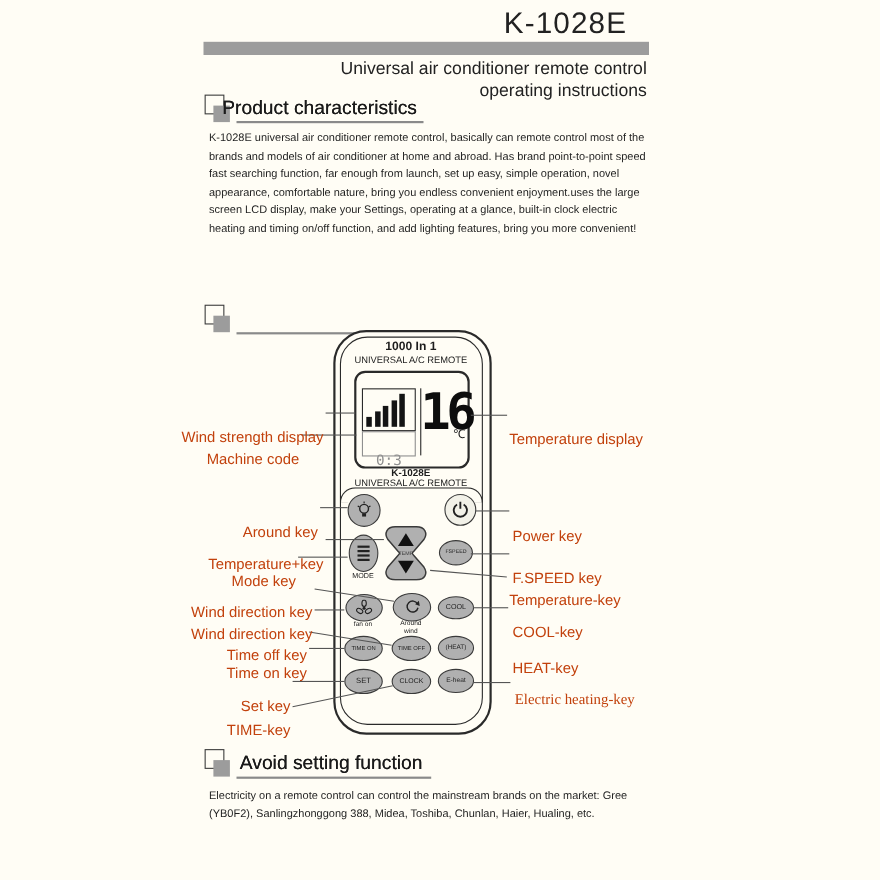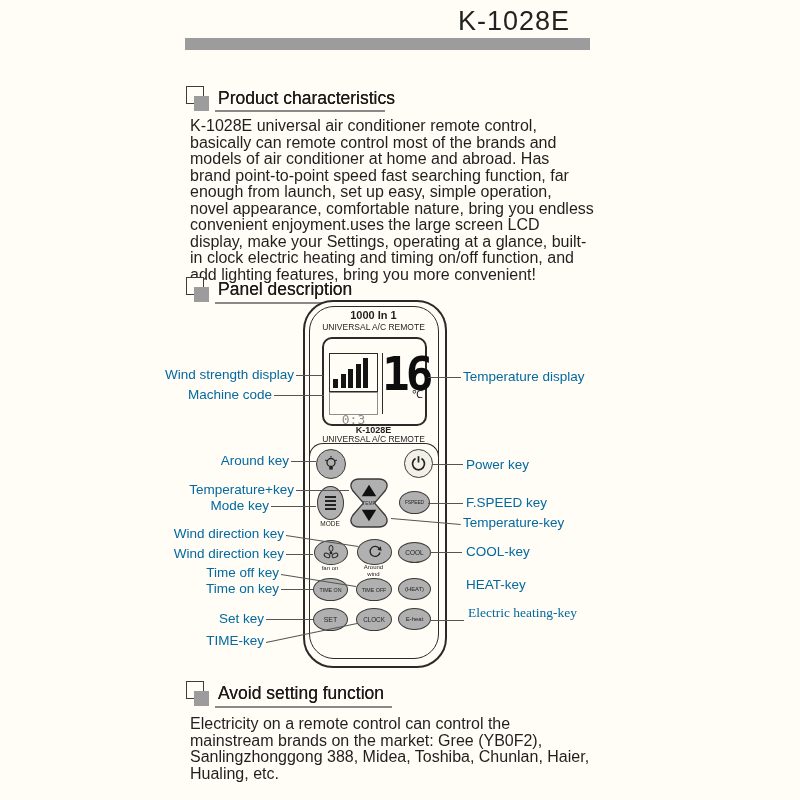--- a/index.html
+++ b/index.html
@@ -6,22 +6,22 @@
   .page{position:relative;width:800px;height:800px;background:#fffdf5;overflow:hidden;
         font-family:"Liberation Sans", sans-serif;color:#1c1c1c;}
   .abs{position:absolute;}
   .title{font-size:27px;letter-spacing:1px;color:#222;}
   .graybar{background:#9c9c9c;}
   .subtitle{font-size:16px;line-height:20px;text-align:right;color:#222;}
   .sec-title{font-size:17.5px;color:#1a1a1a;text-shadow:0 0 .4px #1a1a1a;white-space:nowrap;}
   .sec-underline{height:1.5px;background:#8a8a8a;}
   .sq-w{position:absolute;left:0;top:0;width:16px;height:16px;border:1.5px solid #3c3c3c;background:#fffdf5;}
   .sq-g{position:absolute;left:8px;top:10px;width:15px;height:15px;background:#9c9c9c;}
-  .body-text{font-size:16px;line-height:16.5px;color:#1f1f1f;}
-  .lbl{font-size:13.5px;white-space:nowrap;color:#0369a1;}
+  .body-text{font-size:10px;line-height:16.5px;color:#1f1f1f;}
+  .lbl{font-size:13.5px;white-space:nowrap;color:#c2410c;margin-top:23px;}
   .line{position:absolute;height:1.2px;background:#555;}
   .remote-outer{border:2px solid #2a2a2a;border-radius:30px;background:#fffdf5;}
   .remote-inner{border:1.5px solid #2a2a2a;border-radius:25px;}
   .panel-curve{border-top:1.5px solid #2a2a2a;border-left:1.5px solid #2a2a2a;border-right:1.5px solid #2a2a2a;border-radius:16px 16px 0 0;}
   .rc-text{text-align:center;color:#1d1d1d;white-space:nowrap;}
   .lcd{border:2px solid #2a2a2a;border-radius:10px;background:#fffdf5;}
   .lcd-box{position:absolute;border:1.5px solid #2a2a2a;}
   .bars{display:flex;align-items:flex-end;gap:2.5px;}
   .bar{width:5px;background:#141414;}
   .mcode{font-family:"DejaVu Sans Mono",monospace;font-size:13px;color:#8f8f8f;text-align:center;}
@@ -32,34 +32,37 @@
   .stripes{display:flex;flex-direction:column;gap:2px;}
   .stripes span{display:block;width:11px;height:2.2px;background:#222;}
 </style>
 </head>
 <body>
 
 <div class="page">
 
   <div class="abs title" style="left:458px;top:6px;">K-1028E</div>
   <div class="abs graybar" style="left:185px;top:38px;width:405px;height:12px;"></div>
+  <div class="abs subtitle" style="left:200px;top:53px;width:388px;">
+    <div>Universal air conditioner remote control</div>
+    <div>operating instructions</div>
+  </div>
 
   <div class="abs" style="left:186px;top:86px;width:26px;height:26px;">
     <span class="sq-w"></span>
     <span class="sq-g"></span>
   </div>
-  <div class="abs sec-title" style="left:218px;top:88px;">Product characteristics</div>
+  <div class="abs sec-title" style="left:202px;top:88px;">Product characteristics</div>
   <div class="abs sec-underline" style="left:215px;top:110px;width:170px;"></div>
   <div class="abs body-text" style="left:190px;top:118px;width:404px;">K-1028E universal air conditioner remote control, basically can remote control most of the brands and models of air conditioner at home and abroad. Has brand point-to-point speed fast searching function, far enough from launch, set up easy, simple operation, novel appearance, comfortable nature, bring you endless convenient enjoyment.uses the large screen LCD display, make your Settings, operating at a glance, built-in clock electric heating and timing on/off function, and add lighting features, bring you more convenient!</div>
 
   <div class="abs" style="left:186px;top:277px;width:26px;height:26px;">
     <span class="sq-w"></span>
     <span class="sq-g"></span>
   </div>
-  <div class="abs sec-title" style="left:218px;top:279px;">Panel description</div>
   <div class="abs sec-underline" style="left:215px;top:302px;width:205px;"></div>
 
   <div class="abs remote-outer" style="left:303px;top:300px;width:140px;height:364px;"></div>
   <div class="abs remote-inner" style="left:309px;top:306px;width:128px;height:351px;"></div>
   <div class="abs panel-curve" style="left:309px;top:443px;width:128px;height:13px;"></div>
 
   <div class="abs rc-text" style="left:303px;top:309px;width:141px;font-size:11px;font-weight:bold;">1000 In 1</div>
   <div class="abs rc-text" style="left:303px;top:322px;width:141px;font-size:8.5px;">UNIVERSAL A/C REMOTE</div>
 
   <div class="abs lcd" style="left:322px;top:337px;width:101px;height:85px;">

